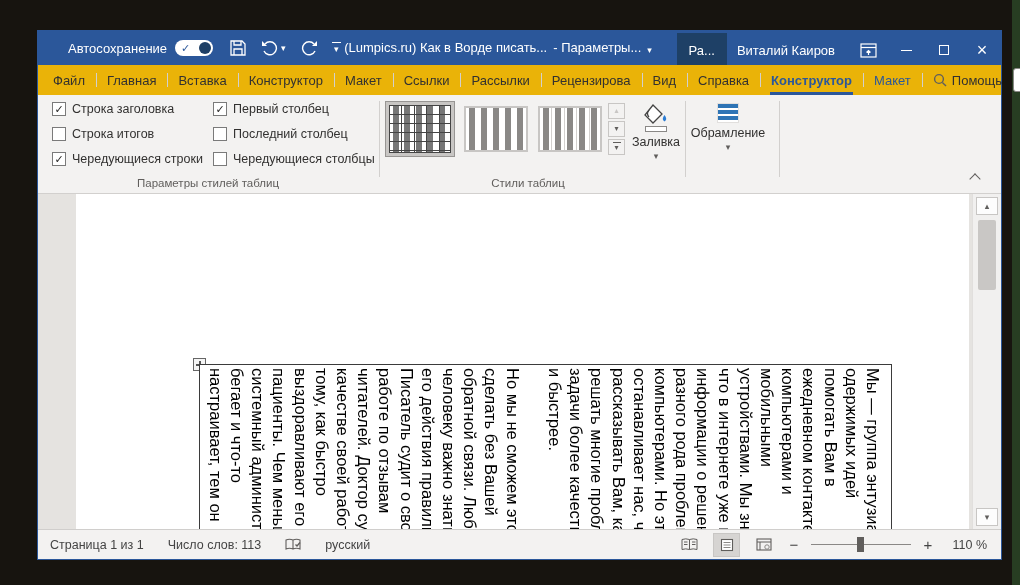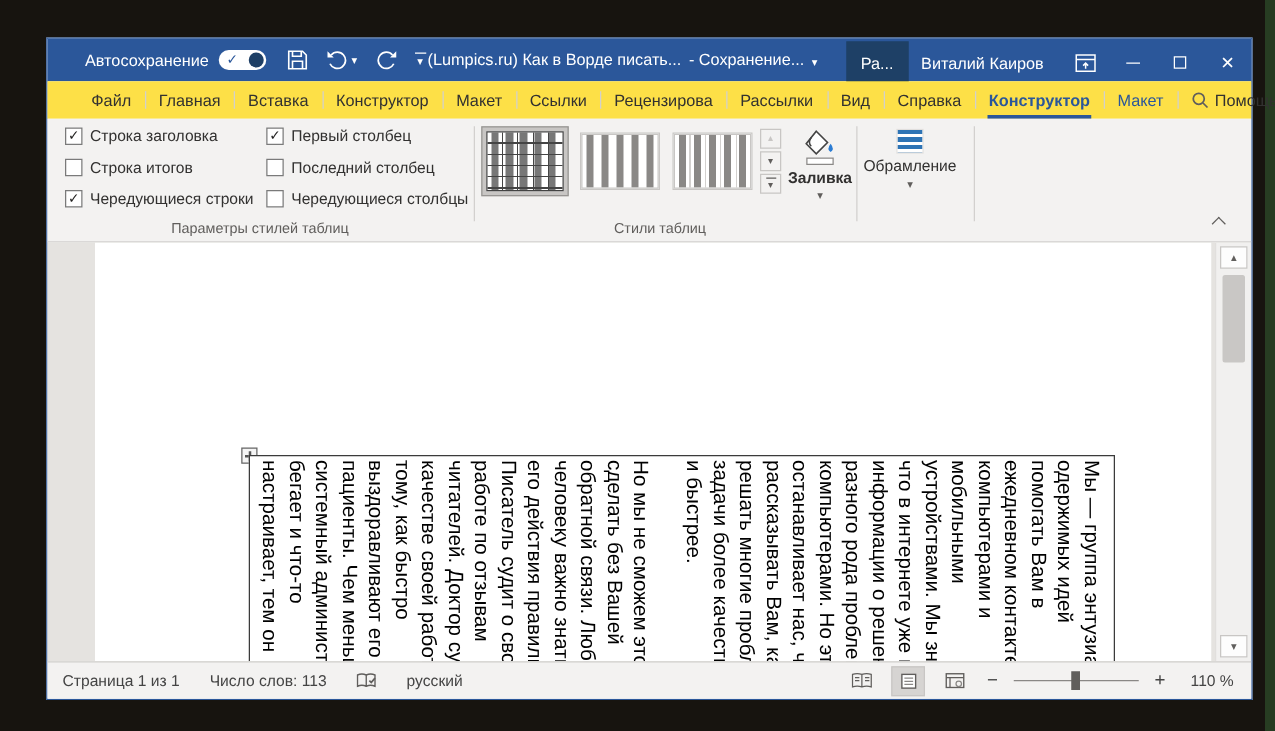--- a/index.html
+++ b/index.html
@@ -27,21 +27,21 @@
                   align-items:flex-end; justify-content:center; gap:6px; white-space:nowrap; }
   .tb-right { position:absolute; right:0; top:0; height:38px; display:flex; align-items:center; }
   .presence { height:34px; display:flex; align-items:center; padding:0 12px; background:#1e4066; }
   .username { padding:0 14px 0 10px; }
   .winbtn { width:38px; height:34px; display:flex; align-items:center; justify-content:center; color:#fff; }
   .min-glyph { width:11px; border-top:1.5px solid #fff; display:block; }
   .max-glyph { width:10px; height:10px; border:1.2px solid #fff; display:block; }
   .close-glyph { font-size:18px; line-height:1; }
 
   
-  .tabsrow { height:30px; background:#fde047; display:flex; align-items:stretch; padding-left:24px;
+  .tabsrow { height:30px; background:#eab308; display:flex; align-items:stretch; padding-left:4px;
              font-size:13px; color:#323130; flex:none; position:relative; }
   .tab { position:relative; display:flex; align-items:center; padding:0 11px; white-space:nowrap; cursor:default; }
   .tab:not(.first)::before { content:""; position:absolute; left:0; top:8px; bottom:8px; width:1px; background:#d2d0ce; }
   .tab.active { color:#2b579a; font-weight:bold; }
   .tab.active::after { content:""; position:absolute; left:10px; right:10px; bottom:0; height:3px; background:#2b579a; }
   .tab.contextual { color:#2b579a; }
   .tab.help { gap:5px; }
   .tabs-right { margin-left:auto; display:flex; align-items:center; gap:18px; padding-right:28px; }
   .mini-btn { width:36px; height:24px; border:1px solid #8a8886; border-radius:3px; background:#fff;
               display:flex; align-items:center; justify-content:center; color:#41464d; }
@@ -153,21 +153,21 @@
             <path d="M17 1 v5 h-5 z" fill="#fff"></path>
           </svg>
       </span>
       <span class="qat-caret">
         <span class="bar"></span>
         <span class="caret">▾</span>
       </span>
     </div>
     <div class="title-center">
       <span>(Lumpics.ru) Как в Ворде писать...</span>
-      <span>-  Сохранение...</span>
+      <span>-  Параметры...</span>
       <span class="caret">▾</span>
     </div>
     <div class="tb-right">
       <span class="presence">Ра...</span>
       <span class="username">Виталий Каиров</span>
       <span class="winbtn">
         <svg width="17" height="15" viewBox="0 0 17 15">
             <rect x="1" y="1" width="15" height="13" fill="none" stroke="#fff" stroke-width="1.2"></rect>
             <path d="M1 4.5 h15" stroke="#fff" stroke-width="1.2"></path>
             <path d="M8.5 12 v-4 M6.5 9.5 l2-2 2 2" fill="none" stroke="#fff" stroke-width="1.2"></path>
@@ -185,22 +185,22 @@
     </div>
   </div>
 
   <div class="tabsrow">
     <span class="tab first">Файл</span>
     <span class="tab">Главная</span>
     <span class="tab">Вставка</span>
     <span class="tab">Конструктор</span>
     <span class="tab">Макет</span>
     <span class="tab">Ссылки</span>
+    <span class="tab">Рассылки</span>
     <span class="tab">Рецензирова</span>
-    <span class="tab">Рассылки</span>
     <span class="tab">Вид</span>
     <span class="tab">Справка</span>
     <span class="tab active">Конструктор</span>
     <span class="tab contextual">Макет</span>
     <span class="tab help">
       <svg width="14" height="14" viewBox="0 0 14 14">
           <circle cx="6" cy="6" r="4.4" fill="none" stroke="#605e5c" stroke-width="1.4"></circle>
           <path d="M9.4 9.4 L13 13" stroke="#605e5c" stroke-width="1.4"></path>
         </svg>
       <span>Помощь</span>
@@ -257,21 +257,21 @@
     <div class="gal-btn disabled" style="left:570px; top:8px;">
       <span>▴</span>
     </div>
     <div class="gal-btn" style="left:570px; top:26px;">
       <span>▾</span>
     </div>
     <div class="gal-btn" style="left:570px; top:44px;">
       <span class="morebar"></span>
       <span>▾</span>
     </div>
-    <div class="big-btn" style="left:592px; width:52px;font-weight:bold;">
+    <div class="big-btn" style="left:592px; width:52px;">
       <svg width="26" height="24" viewBox="0 0 26 24">
         <path d="M10 2 L19 11 L10 20 L2 12 Z" fill="#fff" stroke="#444" stroke-width="1.3"></path>
         <path d="M6 7 q-3 4 0 7" fill="none" stroke="#444" stroke-width="1.2"></path>
         <path d="M21.5 12 q3.5 4.5 0 6.5 q-3.5 -2 0 -6.5" fill="#2b7cd3"></path>
       </svg>
       <span class="swatch"></span>
       <span class="lbl">Заливка</span>
       <span class="caret">▾</span>
     </div>
     <div class="grouplabel" style="left:380px; width:220px;">Стили таблиц</div>

